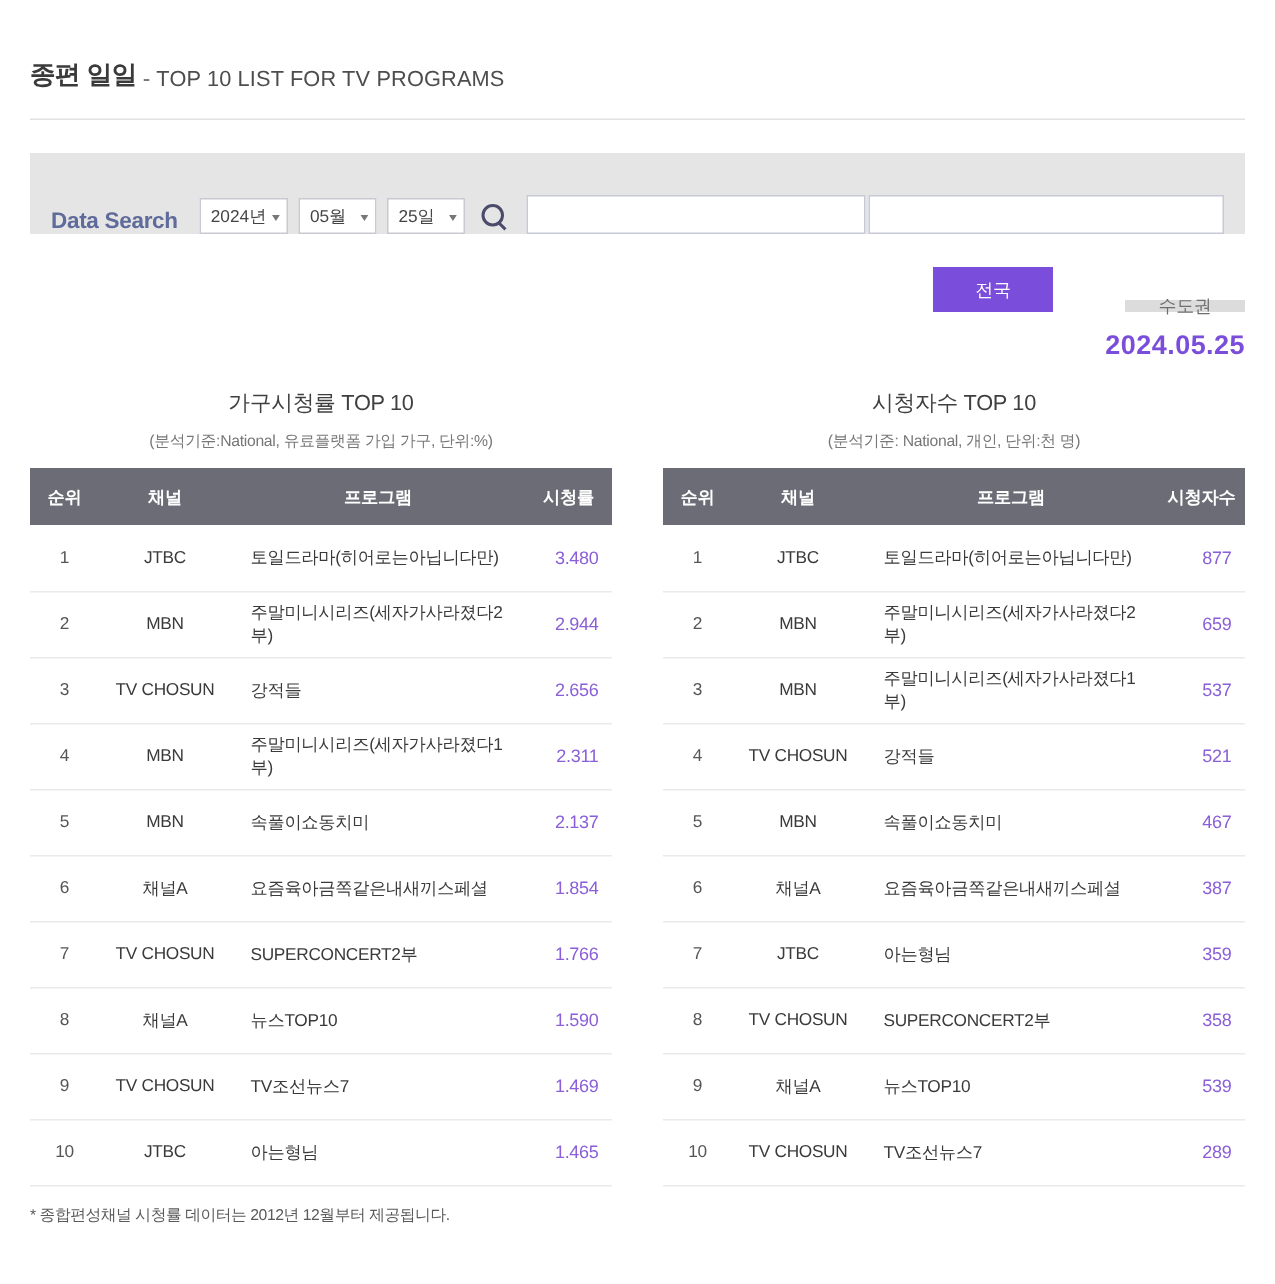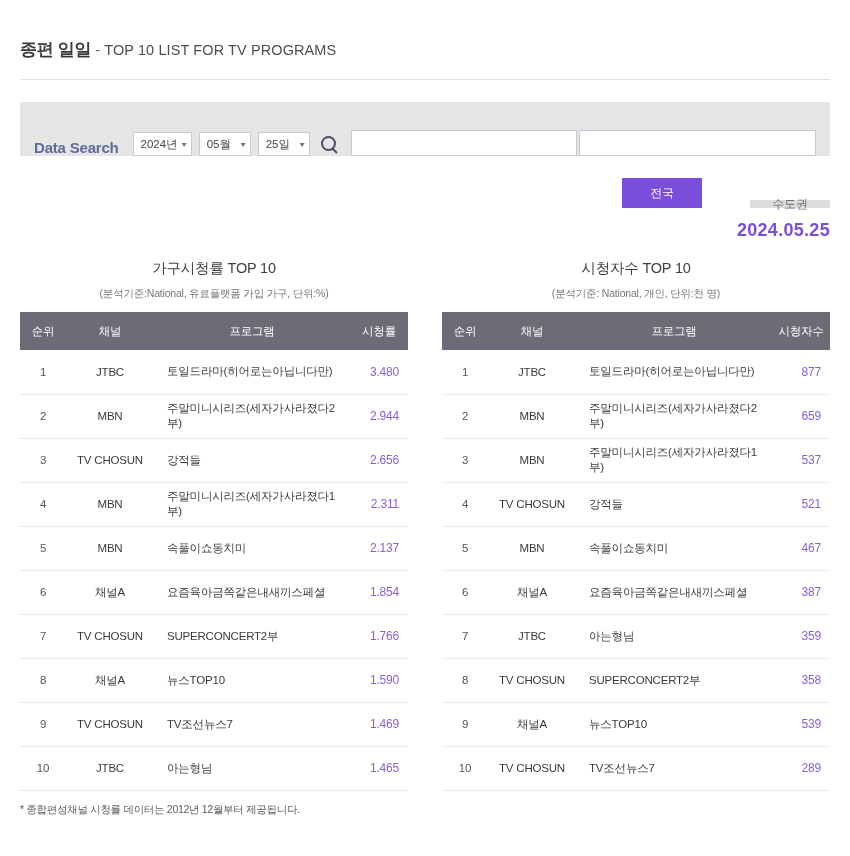--- a/index.html
+++ b/index.html
@@ -9,21 +9,21 @@
     background: #ffffff;
     font-family: "Liberation Sans", sans-serif;
     color: #333;
   }
   .page { position: relative; width: 850px; height: 856px; overflow: hidden; }
 
   
   .header {
     padding: 38px 8px 0 20px;
     display: flex;
-    align-items: center;
+    align-items: flex-end;
   }
   .header .title-bold {
     font-size: 17px;
     font-weight: bold;
     color: #3a3a3a;
     letter-spacing: -0.3px;
   }
   .header .title-sep {
     font-size: 15px;
     color: #6b6b6b;
@@ -175,21 +175,21 @@
   table {
     width: 100%;
     border-collapse: collapse;
     margin-top: 11px;
     table-layout: fixed;
   }
   thead th {
     background: #6c6c76;
     color: #fff;
     font-size: 11.5px;
-    font-weight: normal;
+    font-weight: bold;
     height: 38px;
     letter-spacing: -0.2px;
   }
   thead th.c-rank { width: 46px; }
   thead th.c-chan { width: 88px; }
   thead th.c-prog { }
   thead th.c-val  { width: 58px; }
   tbody td {
     height: 44px;
     font-size: 11.5px;

